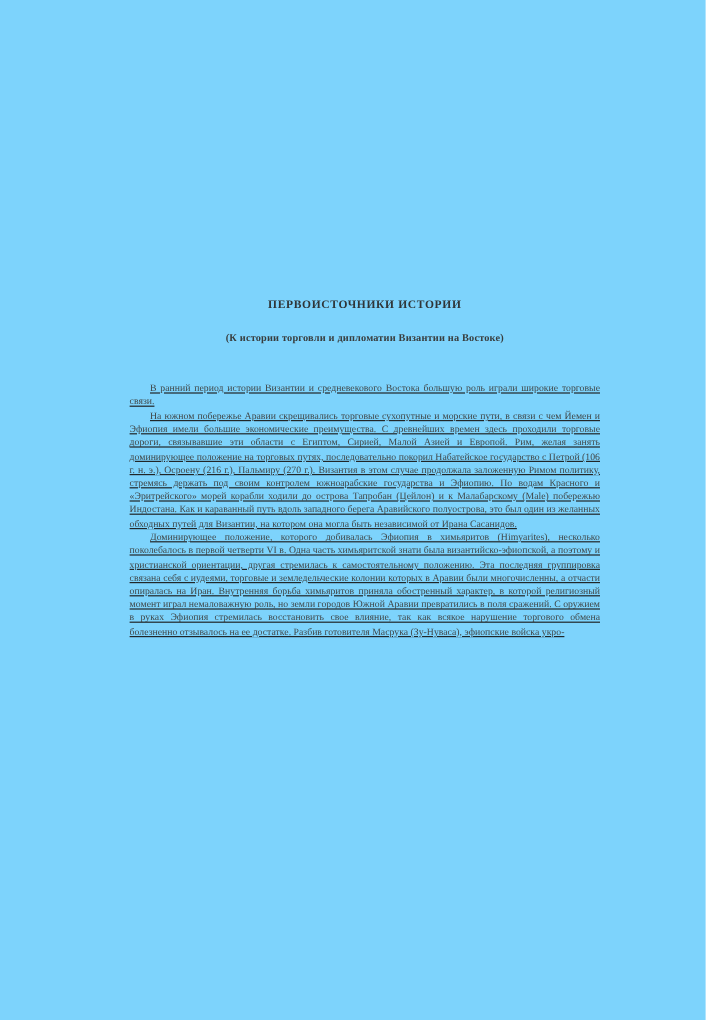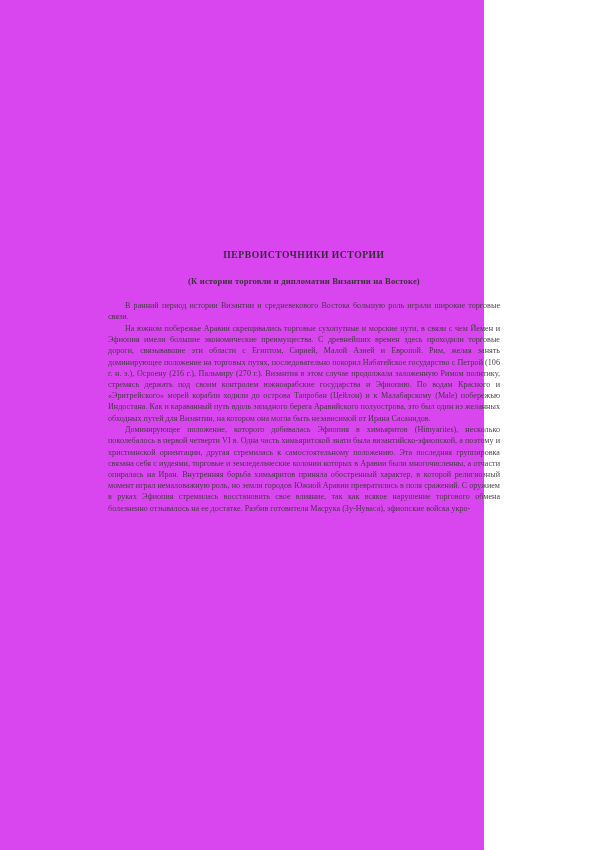--- a/index.html
+++ b/index.html
@@ -9,23 +9,23 @@
   body {
     width: 600px;
     height: 850px;
     background: #ffffff;
     font-family: "Liberation Serif", serif;
     color: #1a1a1a;
     overflow: hidden;
   }
   .page {
     position: relative;
-    width: 484px;
+    width: 588px;
     height: 850px;
-    background: #d946ef;
+    background: #7dd3fc;
   }
   .content {
     position: absolute;
     left: 108px;
     top: 248px;
     width: 392px;
   }
   .doc-title {
     text-align: center;
     font-size: 9.6px;
@@ -39,21 +39,22 @@
   }
   .doc-subtitle {
     text-align: center;
     font-size: 8.6px;
     font-weight: bold;
     color: #33322f;
     margin-top: 15px;
     letter-spacing: 0.15px;
   }
   .body-text {
-    margin-top: 14px;
+    margin-top: 32px;
+    text-decoration: underline;
   }
   p.para {
     margin: 0;
     text-align: justify;
     font-size: 8.1px;
     line-height: 11.2px;
     text-indent: 17px;
     color: #3b3a38;
     letter-spacing: 0.02px;
     -webkit-font-smoothing: none;

